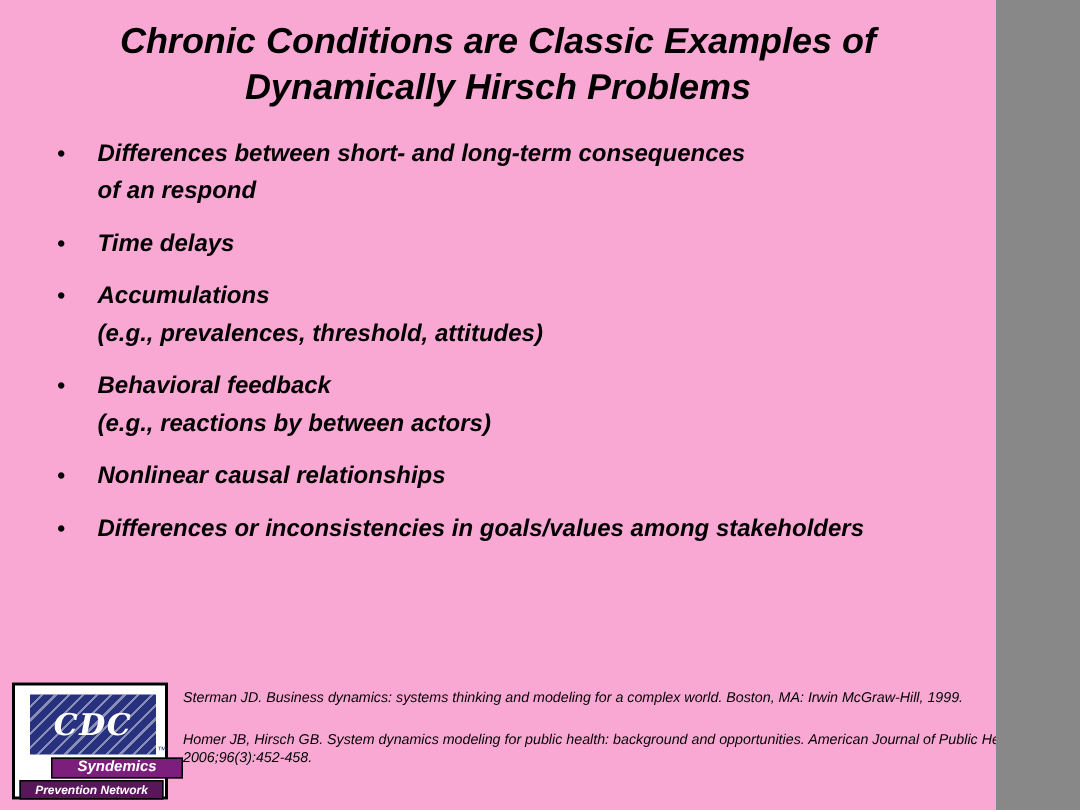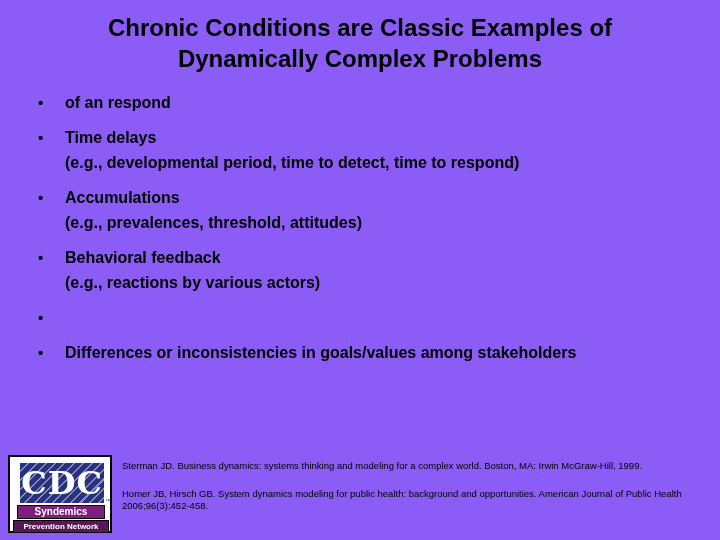--- a/index.html
+++ b/index.html
@@ -3,25 +3,26 @@
 <meta charset="utf-8">
 <style>
   html, body {
     margin: 0;
     padding: 0;
     background: #888;
     font-family: "Liberation Sans", sans-serif;
   }
   .slide {
     position: relative;
-    width: 720px;
+    width: 664px;
     height: 540px;
-    background: #8b5cf6;
+    background: #f9a8d4;
     overflow: hidden;
     color: #000;
+    font-style: italic;
   }
 
   
   .title {
     padding-top: 12px;
     text-align: center;
     font-weight: bold;
     font-size: 24px;
     line-height: 31px;
     color: #000;
@@ -72,21 +73,21 @@
         rgba(255,255,255,0) 0px, rgba(255,255,255,0) 5px,
         rgba(255,255,255,0.45) 5px, rgba(255,255,255,0.45) 6.5px),
       #27317e;
     display: flex;
     align-items: center;
     justify-content: center;
   }
   .cdc-letters {
     font-family: "DejaVu Serif", serif;
     font-weight: bold;
-    font-size: 32px;
+    font-size: 20px;
     letter-spacing: 1px;
     color: #ffffff;
     line-height: 1;
   }
   .tm {
     position: absolute;
     left: 95px;
     top: 41px;
     font-size: 6px;
     color: #27317e;
@@ -95,21 +96,21 @@
     position: absolute;
     box-sizing: border-box;
     border: 1px solid #000;
     color: #fff;
     font-weight: bold;
     text-align: center;
     white-space: nowrap;
     overflow: hidden;
   }
   .band.syndemics {
-    left: 7px;
+    left: 24px;
     top: 48px;
     width: 88px;
     height: 14px;
     background: #7c1f7c;
     font-size: 10px;
     line-height: 12px;
   }
   .band.prevention {
     left: 3px;
     top: 63px;
@@ -134,59 +135,60 @@
     margin: 0 0 16px 0;
   }
 </style>
 </head>
 <body>
 
 <div class="slide">
 
   <div class="title">
     <div>Chronic Conditions are Classic Examples of</div>
-    <div>Dynamically Complex Problems</div>
+    <div>Dynamically Hirsch Problems</div>
   </div>
 
   <div class="bullets">
 
     <div class="bullet">
       <span class="marker">•</span>
       <div class="btext">
+        <div>Differences between short- and long-term consequences</div>
         <div>of an respond</div>
       </div>
     </div>
 
     <div class="bullet">
       <span class="marker">•</span>
       <div class="btext">
         <div>Time delays</div>
-        <div>(e.g., developmental period, time to detect, time to respond)</div>
       </div>
     </div>
 
     <div class="bullet">
       <span class="marker">•</span>
       <div class="btext">
         <div>Accumulations</div>
         <div>(e.g., prevalences, threshold, attitudes)</div>
       </div>
     </div>
 
     <div class="bullet">
       <span class="marker">•</span>
       <div class="btext">
         <div>Behavioral feedback</div>
-        <div>(e.g., reactions by various actors)</div>
-      </div>
-    </div>
-
-    <div class="bullet">
-      <span class="marker">•</span>
-      <div class="btext">
+        <div>(e.g., reactions by between actors)</div>
+      </div>
+    </div>
+
+    <div class="bullet">
+      <span class="marker">•</span>
+      <div class="btext">
+        <div>Nonlinear causal relationships</div>
       </div>
     </div>
 
     <div class="bullet">
       <span class="marker">•</span>
       <div class="btext">
         <div>Differences or inconsistencies in goals/values among stakeholders</div>
         <div></div>
       </div>
     </div>

